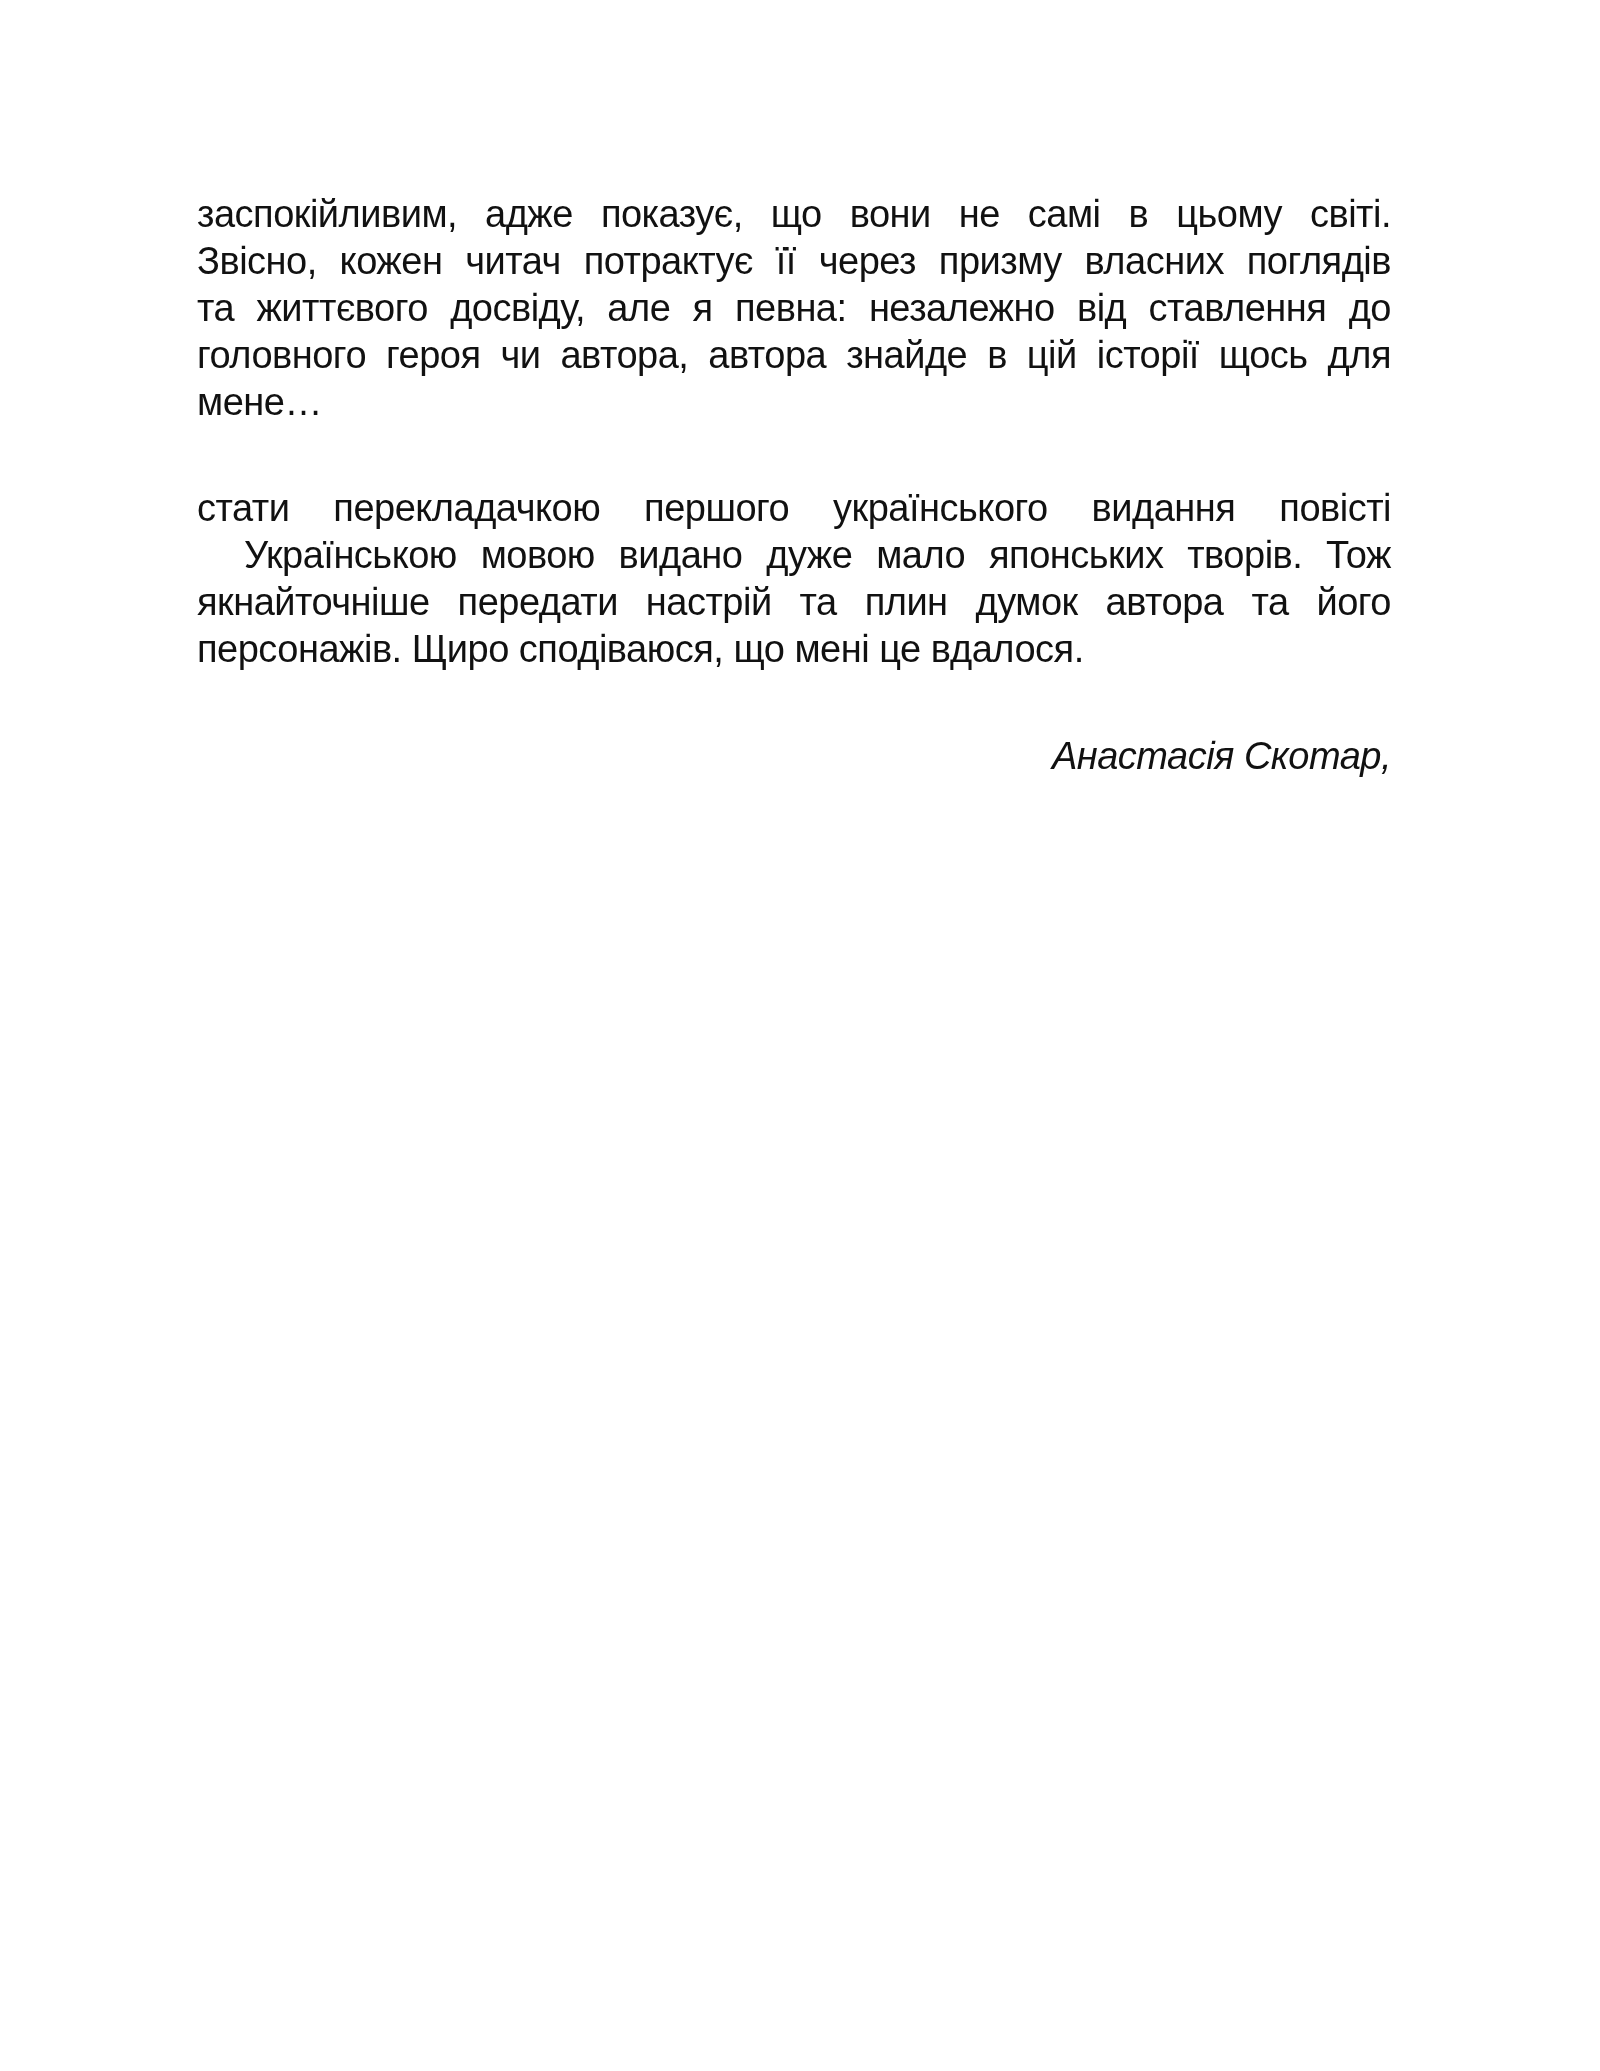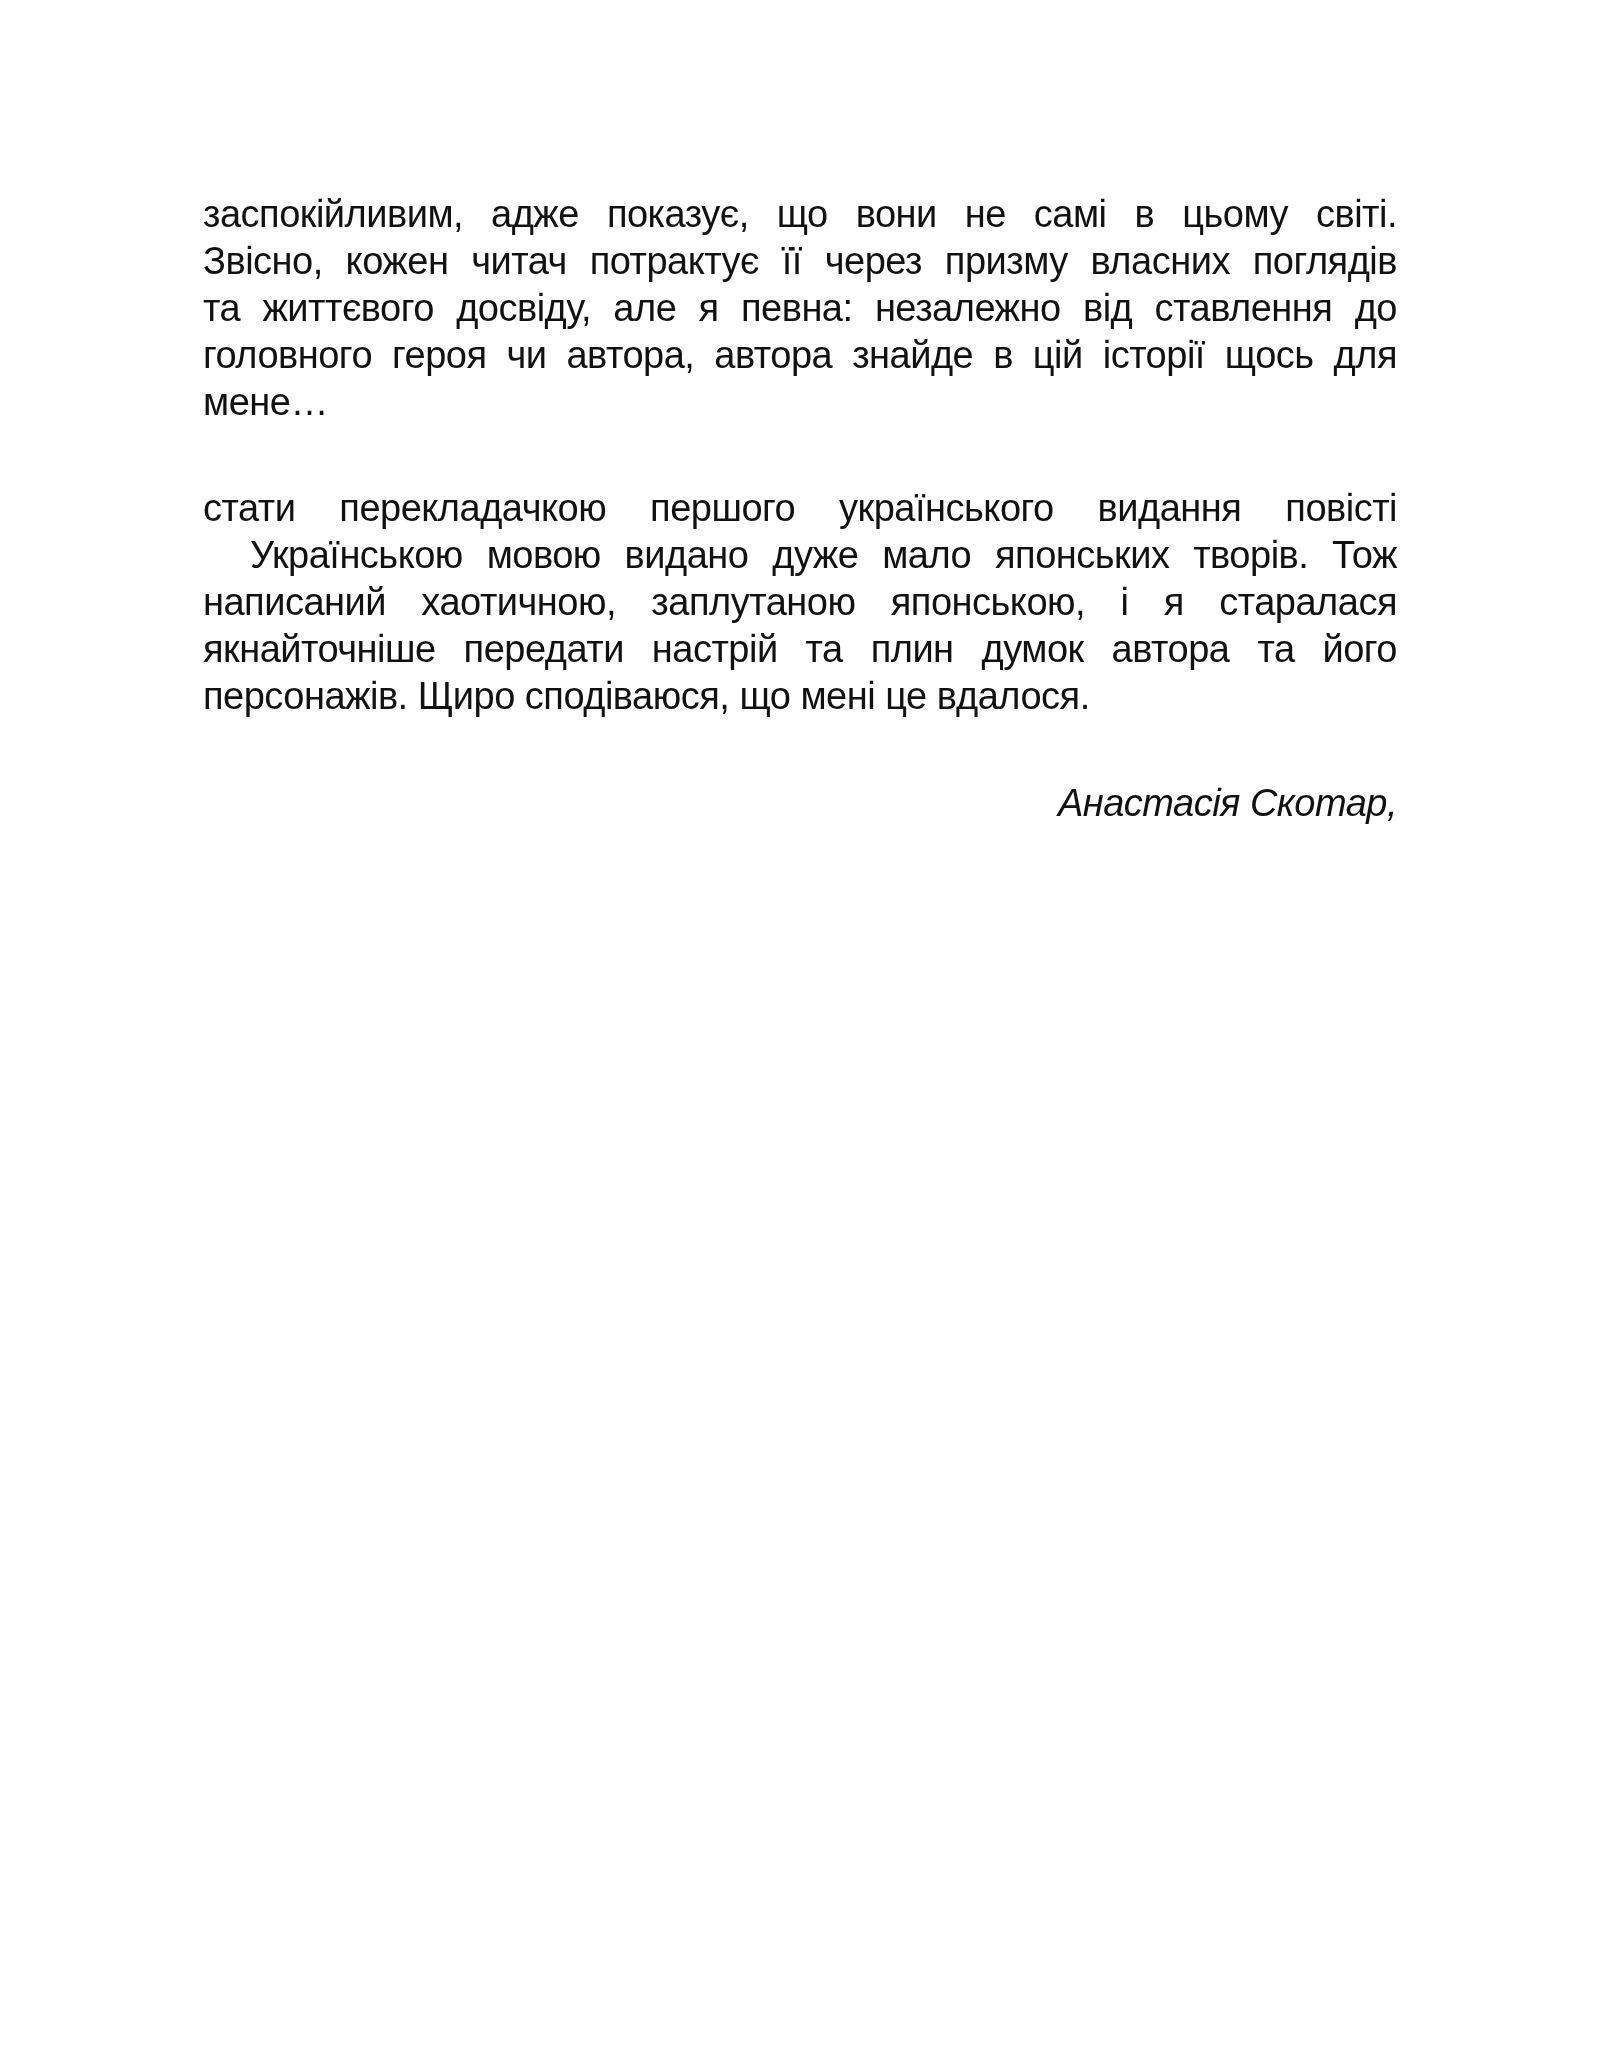--- a/index.html
+++ b/index.html
@@ -11,21 +11,21 @@
     position: relative;
     width: 1600px;
     height: 2071px;
     background: #ffffff;
     overflow: hidden;
     font-family: "Liberation Sans", sans-serif;
     color: #111111;
   }
   .text-block {
     position: absolute;
-    left: 203px;
+    left: 197px;
     top: 0;
     width: 1194px;
     padding-top: 191px;
     font-size: 38px;
     line-height: 47px;
     letter-spacing: -0.5px;
   }
   .para { margin: 0; padding: 0; }
   .para + .para { margin-top: 59px; }
   .line {
@@ -56,21 +56,20 @@
         <div class="para">
           <div class="line">заспокійливим, адже показує, що вони не самі в цьому світі.</div>
           <div class="line">Звісно, кожен читач потрактує її через призму власних поглядів</div>
           <div class="line">та життєвого досвіду, але я певна: незалежно від ставлення до</div>
           <div class="line">головного героя чи автора, автора знайде в цій історії щось для</div>
           <div class="line last">мене…</div>
         </div>
         <div class="para">
           <div class="line">стати перекладачкою першого українського видання повісті</div>
           <div class="line first-indent">Українською мовою видано дуже мало японських творів. Тож</div>
-          <div class="line">написаний хаотичною, заплутаною японською, і я старалася</div>
           <div class="line">якнайточніше передати настрій та плин думок автора та його</div>
           <div class="line last">персонажів. Щиро сподіваюся, що мені це вдалося.</div>
         </div>
       </div>
     <div class="signature">
       <div class="sig-line">Анастасія Скотар,</div>
     </div>
   </div>
 </div>
 

